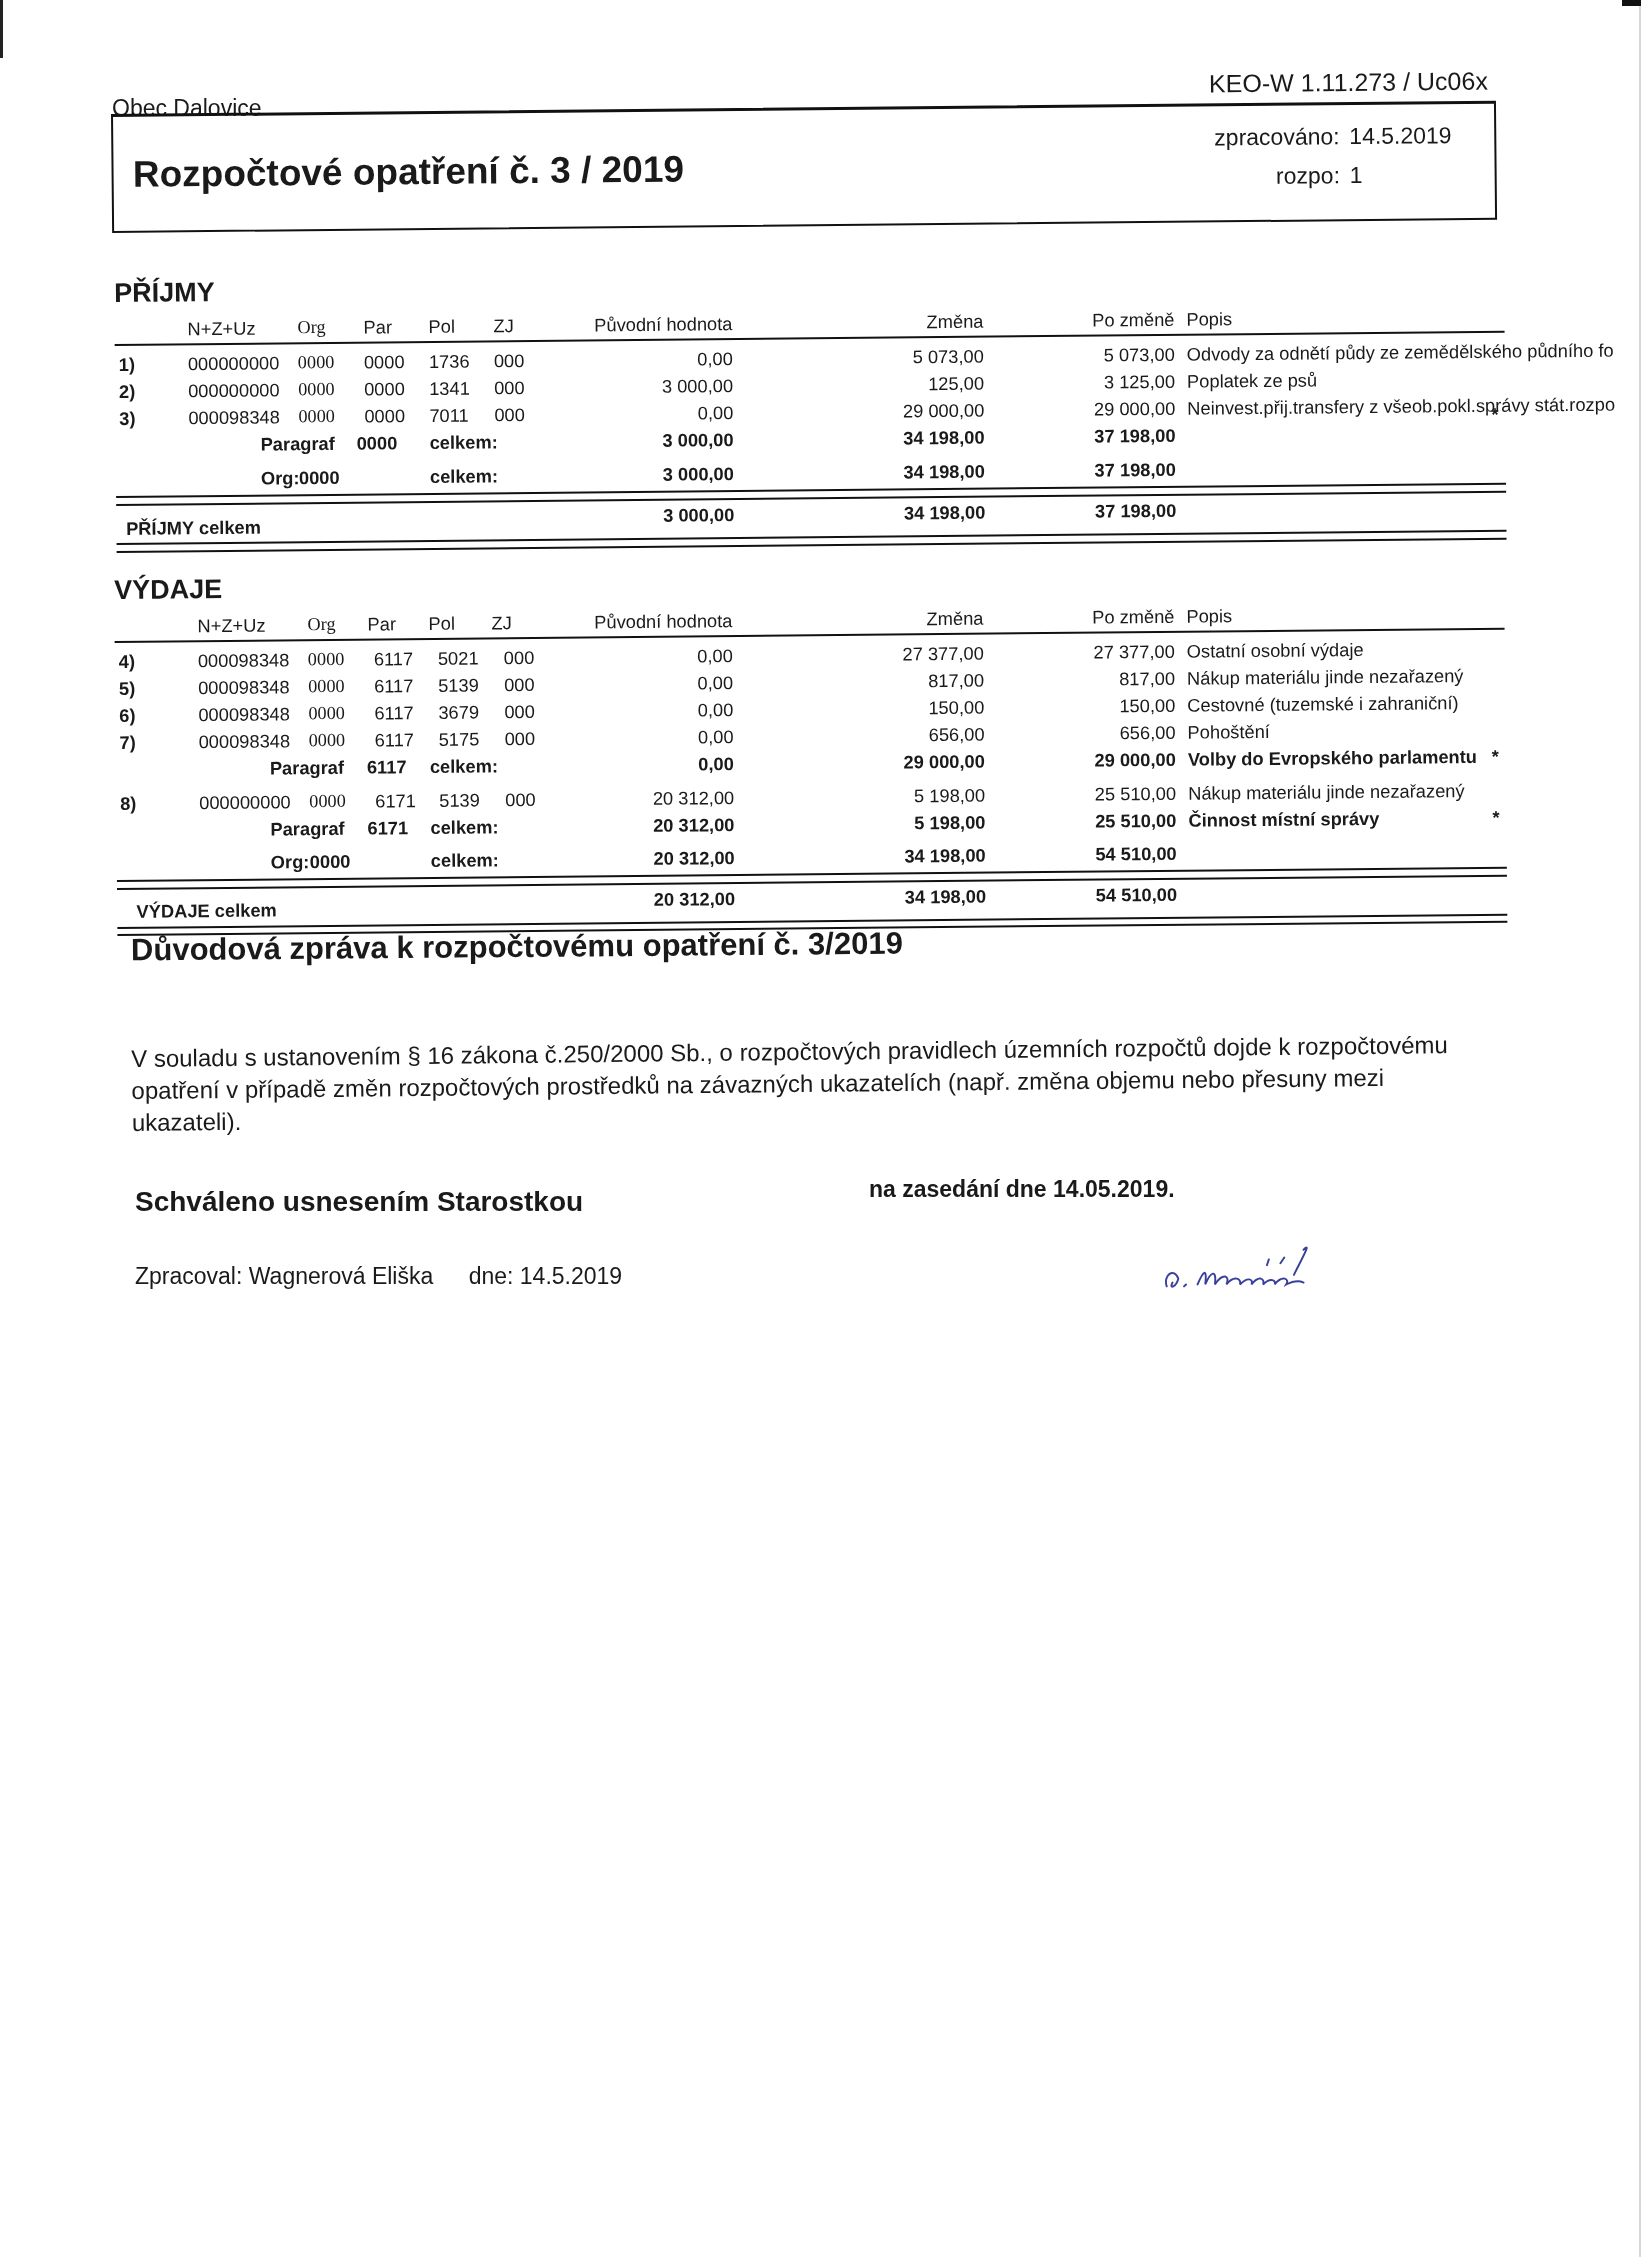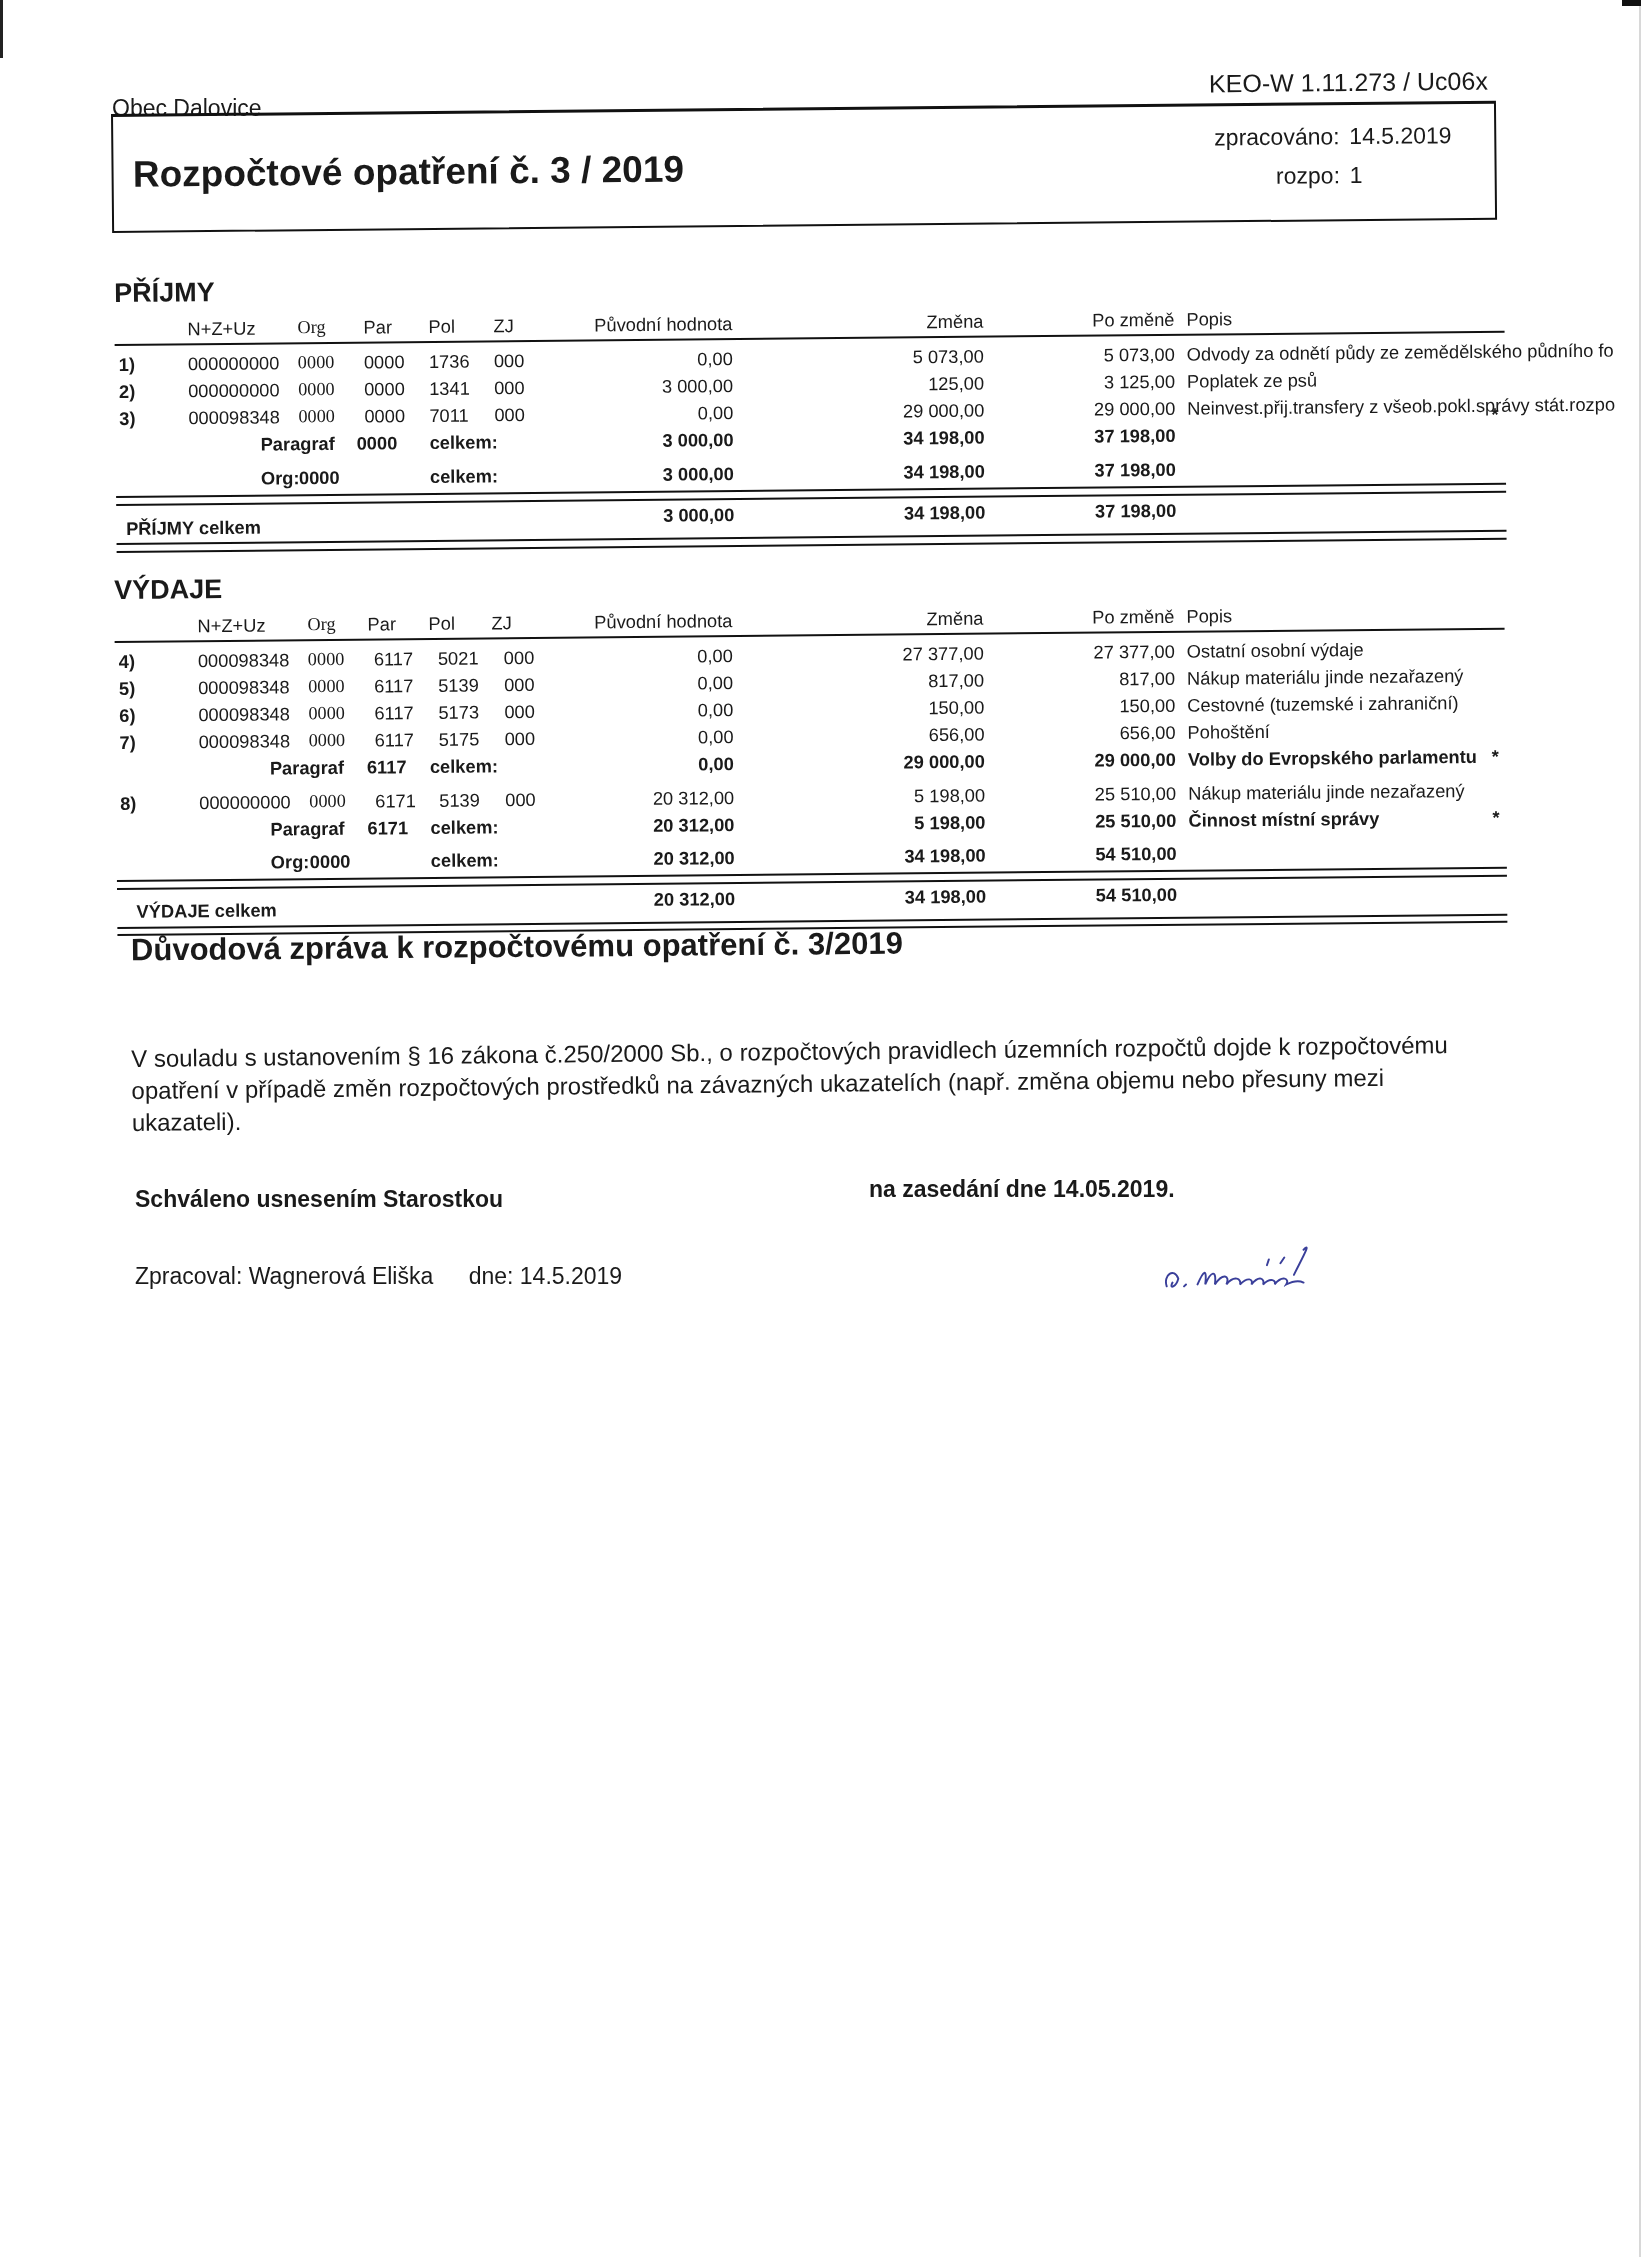--- a/index.html
+++ b/index.html
@@ -44,21 +44,21 @@
     .bold { font-weight: bold; }
     .sub-label { position: absolute; top: 3.9px; font-weight: bold; white-space: nowrap; }
     .dbl { border-top: 2.9px solid #111; border-bottom: 2.9px solid #111; height: 5.8px; margin: 3.9px 0 1.9px 0; }
     .dbl.tail { margin-top: 1.9px; }
     .total-line { height: 33px; position: relative; font-size: 18.3px; }
     .total-line .lbl { position: absolute; left: 9.7px; top: 9.7px; font-weight: bold; }
     .total-line .c { top: 1.9px; }
 
     .reason-title { position: absolute; left: 131px; top: 929px; font-size: 31px; font-weight: bold; transform: rotate(-0.5deg); }
     .reason-body { position: absolute; left: 131px; top: 1043px; width: 1352px; font-size: 24px; line-height: 32px; transform: rotate(-0.6deg); transform-origin: left top; }
-    .approved { position: absolute; left: 135px; top: 1186px; font-size: 23px; font-weight: bold; }
+    .approved { position: absolute; left: 135px; top: 1186px; font-size: 28px; font-weight: bold; }
     .session { position: absolute; left: 869px; top: 1176px; font-size: 23px; font-weight: bold; }
     .prepared { position: absolute; left: 135px; top: 1263px; font-size: 23px; }
     .prepared .date { margin-left: 29px; }
     .signature { position: absolute; left: 1159px; top: 1236px; width: 212px; height: 68px; }
   </style>
 </head>
 <body>
 
 <div class="edge-left"></div>
 <div class="edge-right"></div>
@@ -196,21 +196,21 @@
         <span class="c c-puv num">0,00</span>
         <span class="c c-zm num">817,00</span>
         <span class="c c-po num">817,00</span>
         <span class="c c-pop">Nákup materiálu jinde nezařazený</span>
       </div>
       <div class="row-line">
         <span class="c c-idx">6)</span>
         <span class="c c-nzu" style="left: 83px;">000098348</span>
         <span class="c c-org" style="left: 193px;">0000</span>
         <span class="c c-par" style="left: 259px;">6117</span>
-        <span class="c c-pol" style="left: 323px;">5173</span>
+        <span class="c c-pol" style="left: 323px;">3679</span>
         <span class="c c-zj" style="left: 389px;">000</span>
         <span class="c c-puv num">0,00</span>
         <span class="c c-zm num">150,00</span>
         <span class="c c-po num">150,00</span>
         <span class="c c-pop">Cestovné (tuzemské i zahraniční)</span>
       </div>
       <div class="row-line">
         <span class="c c-idx">7)</span>
         <span class="c c-nzu" style="left: 83px;">000098348</span>
         <span class="c c-org" style="left: 193px;">0000</span>

